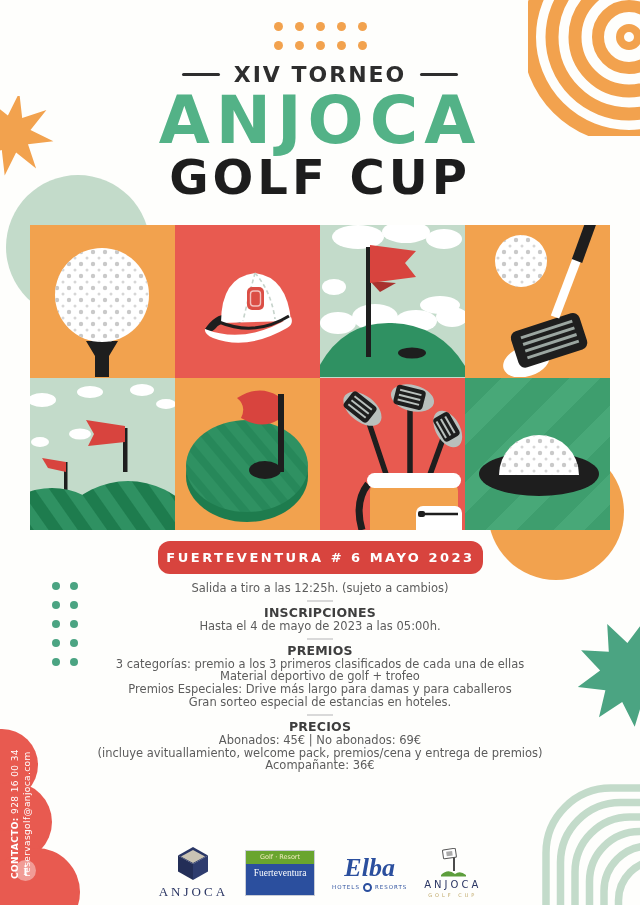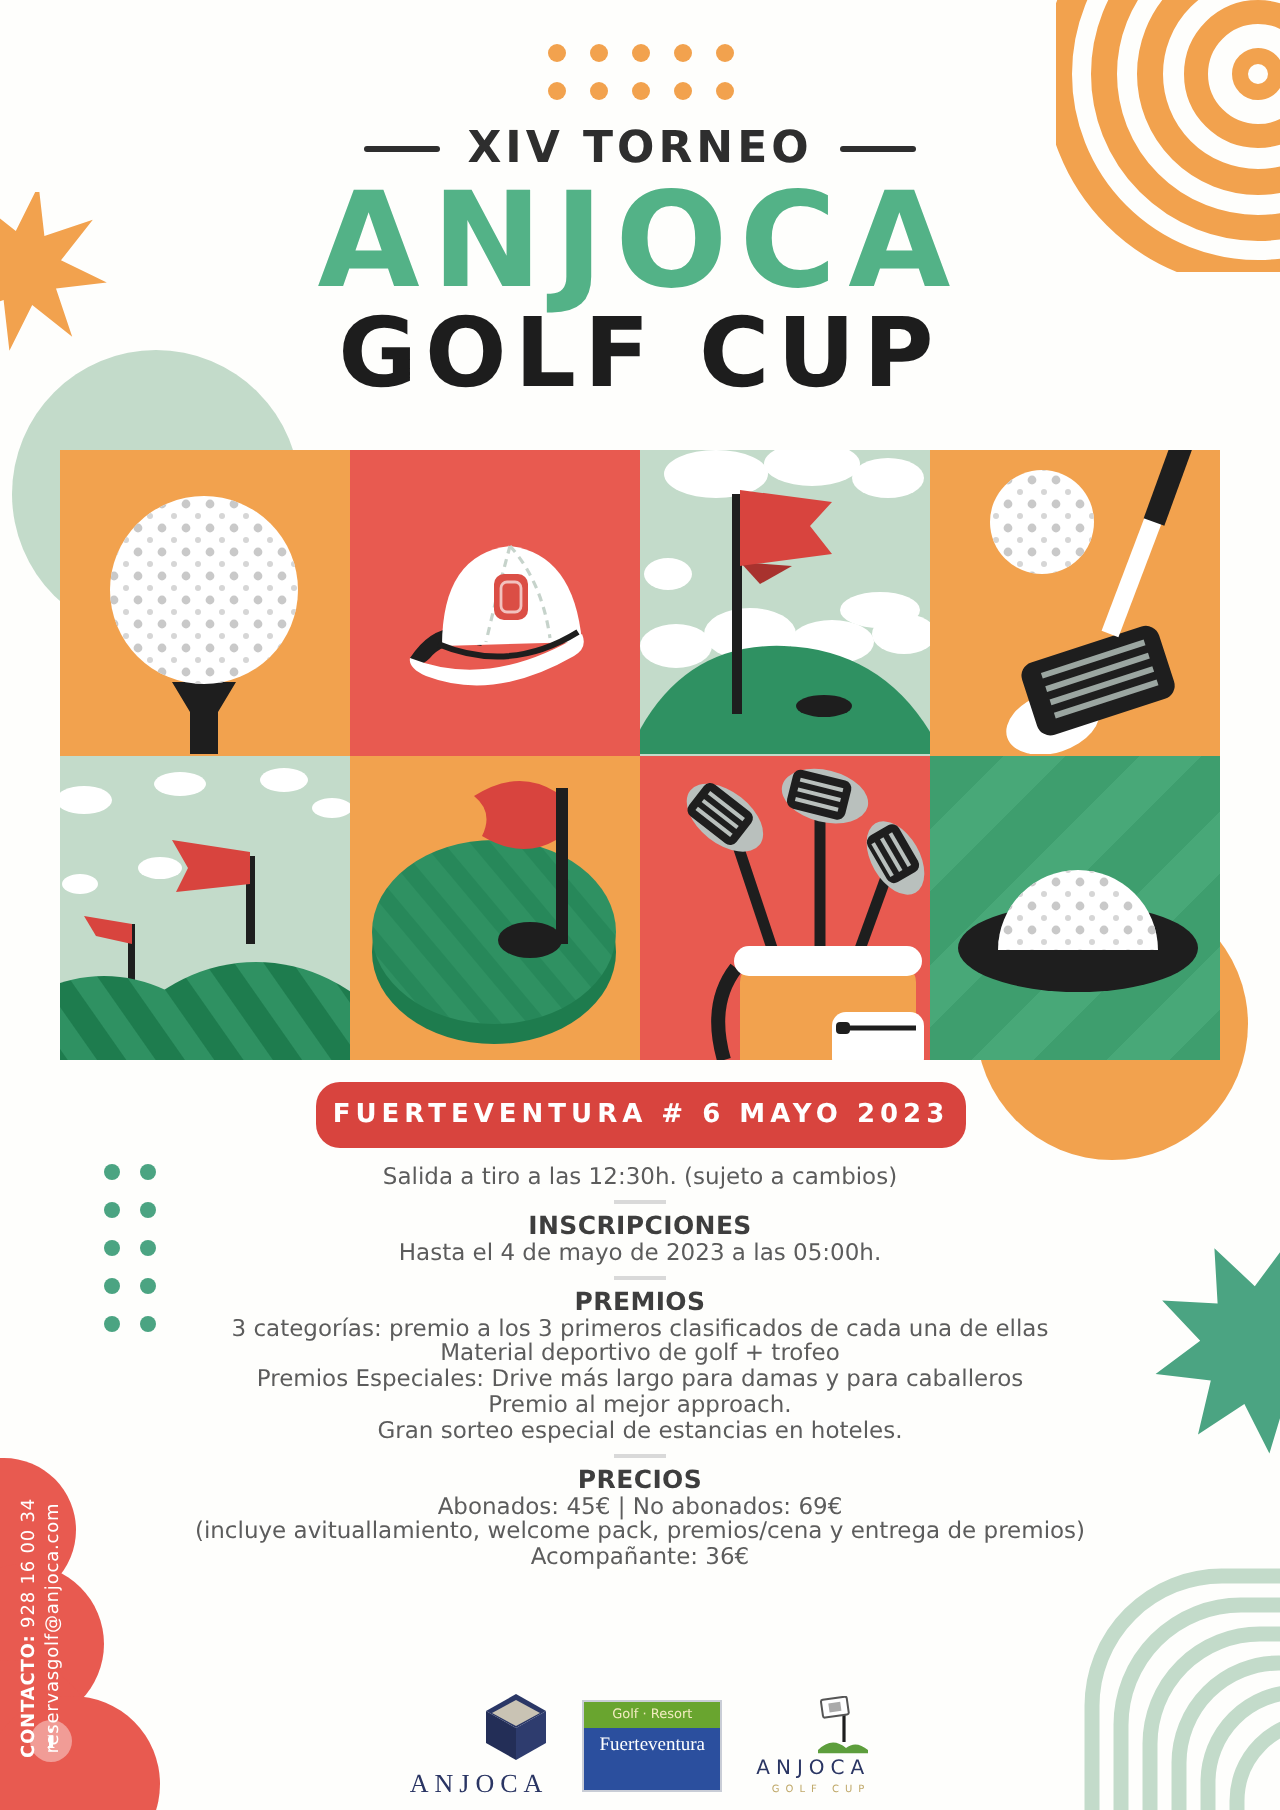--- a/index.html
+++ b/index.html
@@ -43,21 +43,21 @@
              font-weight:bold;font-size:14px;text-align:center;line-height:21px;}
   
   .deco{position:absolute;z-index:0;}
   .mint-circle{left:6px;top:175px;width:144px;height:144px;border-radius:50%;background:var(--mint);}
   .orange-circle{left:488px;top:444px;width:136px;height:136px;border-radius:50%;background:var(--orange);}
   .dots-teal{left:52px;top:582px;display:grid;grid-template-columns:repeat(2,8px);gap:11px 10px;z-index:1;}
   .dots-teal i{width:8px;height:8px;border-radius:50%;background:var(--green);display:block;}
   
   .logos{position:absolute;left:150px;top:843px;width:340px;height:60px;display:flex;
          align-items:center;justify-content:center;gap:17px;z-index:3;}
-  .logo{display:flex;flex-direction:column;align-items:flex-end;}
+  .logo{display:flex;flex-direction:column;align-items:center;}
   .anjoca-label{font-family:"Liberation Serif",serif;font-size:13px;letter-spacing:3px;color:#2A3563;margin-top:3px;}
   .fv-box{width:68px;border:1px solid #C9CDD6;background:#fff;}
   .fv-top{background:var(--logo-green);color:#F3ECC0;font-size:6.5px;text-align:center;line-height:13px;height:13px;}
   .fv-bot{background:var(--logo-blue);color:#fff;font-family:"Liberation Serif",serif;font-size:9.5px;
           text-align:center;line-height:19px;height:31px;}
   .elba-script{font-family:"Liberation Serif",serif;font-style:italic;font-weight:bold;
                font-size:26px;line-height:26px;color:var(--logo-blue);}
   .elba-sub{display:flex;align-items:center;gap:3px;font-size:5.5px;letter-spacing:1px;color:var(--logo-blue);margin-top:2px;}
   .elba-dot{width:9px;height:9px;border-radius:50%;border:2px solid var(--logo-blue);box-sizing:border-box;background:#fff;}
   .gc-label{font-size:10px;letter-spacing:3px;color:#2A3563;margin-top:2px;}
@@ -297,34 +297,33 @@
         <path d="M34,97 A40,40 0 0 1 114,97 Z" fill="#FFFFFF"></path>
         <path d="M34,97 A40,40 0 0 1 114,97 Z" fill="url(#pat-ball-dots)"></path>
       </svg>
     </div>
   </div>
 
   <div class="banner">FUERTEVENTURA # 6 MAYO 2023</div>
 
   <main class="sections">
     <section>
-      <p>Salida a tiro a las 12:30h. (sujeto a cambios)</p>
+      <p>Salida a tiro a las 12:25h. (sujeto a cambios)</p>
       <div class="sep"></div>
     </section>
     <section>
       <h3>INSCRIPCIONES</h3>
       <p>Hasta el 4 de mayo de 2023 a las 05:00h.</p>
       <div class="sep"></div>
     </section>
     <section>
       <h3>PREMIOS</h3>
       <p>3 categorías: premio a los 3 primeros clasificados de cada una de ellas</p>
       <p>Material deportivo de golf + trofeo</p>
       <p>Premios Especiales: Drive más largo para damas y para caballeros</p>
-      <p>Premio al mejor approach.</p>
       <p>Gran sorteo especial de estancias en hoteles.</p>
       <div class="sep"></div>
     </section>
     <section>
       <h3>PRECIOS</h3>
       <p>Abonados: 45€ | No abonados: 69€</p>
       <p>(incluye avituallamiento, welcome pack, premios/cena y entrega de premios)</p>
       <p>Acompañante: 36€</p>
     </section>
   </main>
@@ -353,20 +352,28 @@
       </svg>
       <span class="anjoca-label">ANJOCA</span>
     </div>
     <div class="logo">
       <div class="fv-box">
         <div class="fv-top">Golf · Resort</div>
         <div class="fv-bot">Fuerteventura</div>
       </div>
     </div>
     <div class="logo">
+      <span class="elba-script">Elba</span>
+      <span class="elba-sub">
+        <span>HOTELS</span>
+        <span class="elba-dot"></span>
+        <span>RESORTS</span>
+      </span>
+    </div>
+    <div class="logo">
       <svg width="28" height="29" viewBox="0 0 28 29">
         <line x1="15" y1="3" x2="15" y2="23" stroke="#1E1E1E" stroke-width="1.6"></line>
         <g transform="rotate(-8 11 6)">
           <rect x="4" y="1" width="13" height="9" rx="1" fill="#FFFFFF" stroke="#555555" stroke-width="1"></rect>
           <rect x="7.5" y="3.2" width="6" height="4.6" fill="#AAAAAA"></rect>
         </g>
         <path d="M2,27 Q9,20 16,26 Q21,22 27,27 L27,28.6 L2,28.6 Z" fill="#5D9E3C"></path>
       </svg>
       <span class="gc-label">ANJOCA</span>
       <span class="gc-sub">GOLF CUP</span>

